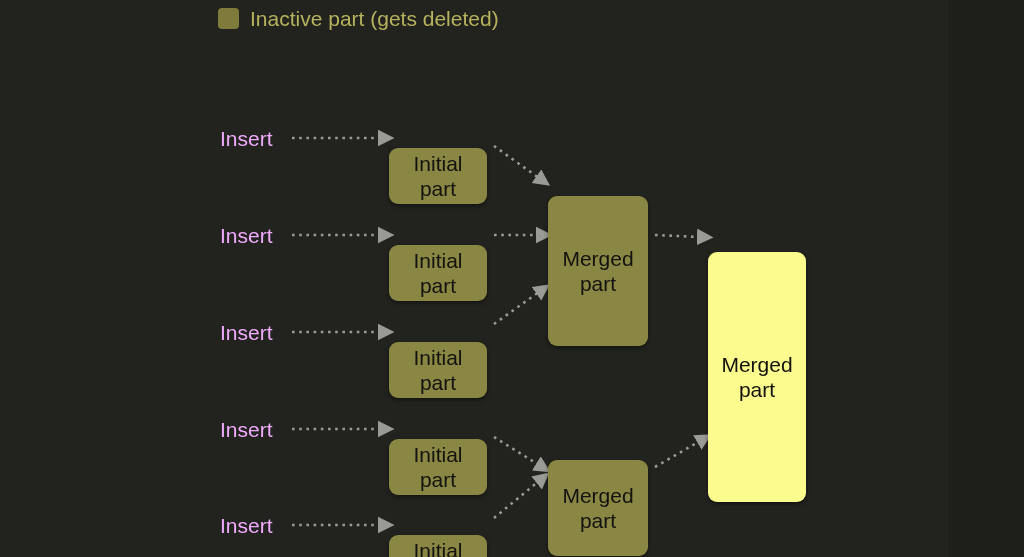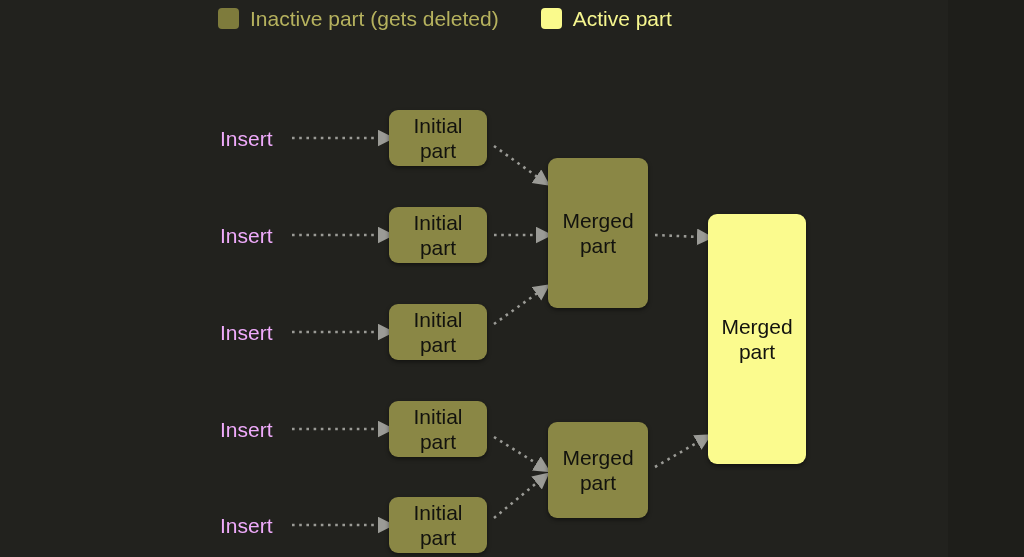--- a/index.html
+++ b/index.html
@@ -53,20 +53,21 @@
     box-sizing: border-box;
     border-radius: 9px;
     display: flex;
     align-items: center;
     justify-content: center;
     text-align: center;
     color: #12120e;
     font-size: 21px;
     line-height: 25px;
     box-shadow: 0 2px 4px rgba(0,0,0,0.45);
+    margin-top: 38px;
   }
   .node.inactive { background: #8a8745; }
   .node.active   { background: #fbfb8e; }
 
   .node-label { pointer-events: none; white-space: pre-line; }
 
   
   .insert-label {
     position: absolute;
     color: #f0abfc;
@@ -88,24 +89,20 @@
 <body>
 
 <div id="canvas">
 
   <div class="legend">
     <div class="legend-entry">
       <span class="legend-swatch inactive"></span>
       <span class="legend-label inactive">Inactive part (gets deleted)</span>
     </div>
     <span class="legend-gap"></span>
-    <div class="legend-entry">
-      <span class="legend-swatch active"></span>
-      <span class="legend-label active">Active part</span>
-    </div>
   </div>
 
   <svg id="arrows" viewBox="0 0 1024 557" xmlns="http://www.w3.org/2000/svg">
     <defs>
       <marker id="ah" markerWidth="7" markerHeight="7" refX="1.2" refY="3.2" orient="auto" markerUnits="strokeWidth">
         <path d="M0,0 L6.4,3.2 L0,6.4 Z" fill="#9b9b96"></path>
       </marker>
     </defs>
 
     <g stroke="#9b9b96" stroke-width="2.6" stroke-dasharray="2.6 4.6" stroke-linecap="butt" fill="none" marker-end="url(#ah)">

